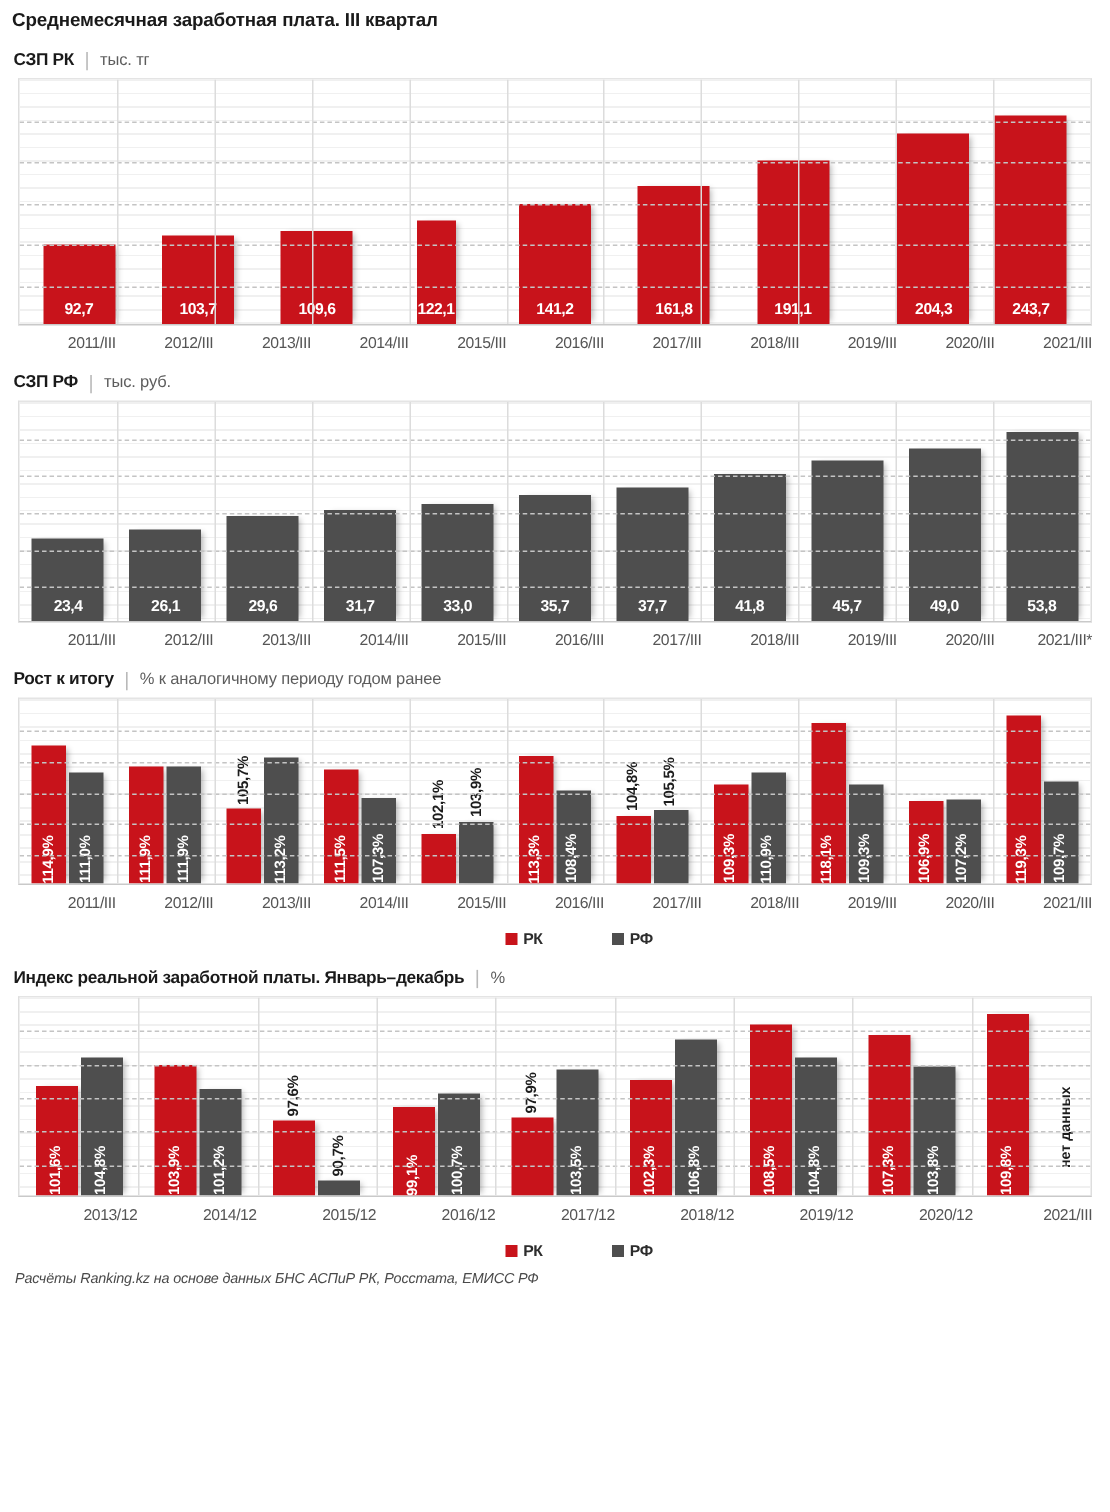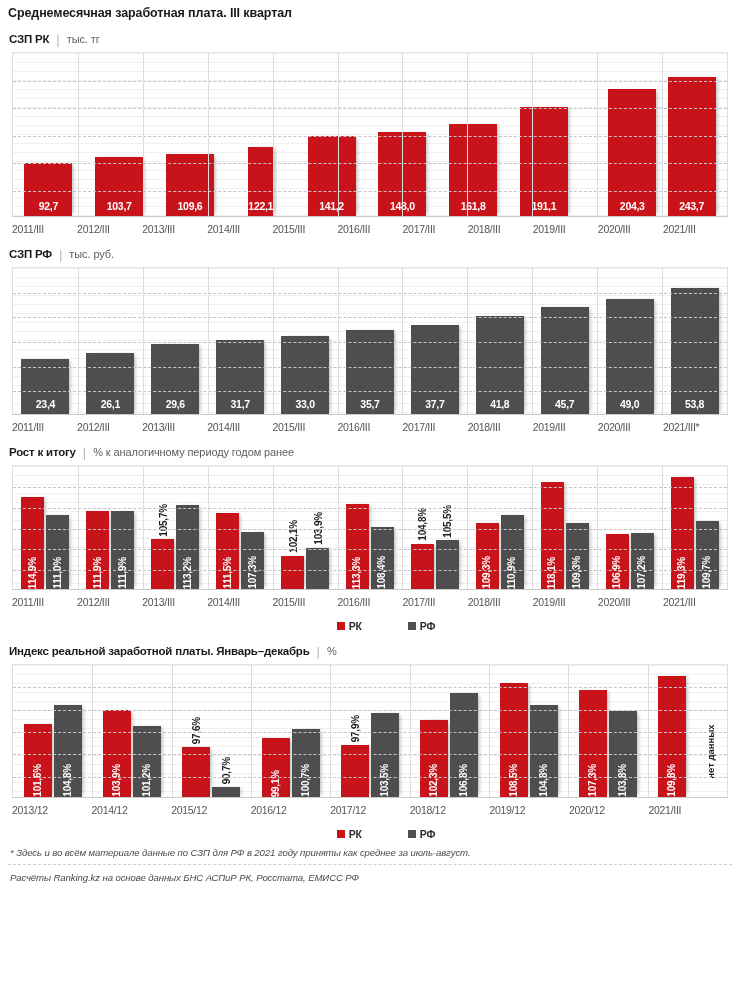--- a/index.html
+++ b/index.html
@@ -109,21 +109,21 @@
     bottom: 6px;
     color: #1c1c1c;
     font-size: 9.5px; font-weight: bold;
     writing-mode: vertical-rl;
     transform: rotate(180deg);
     white-space: nowrap;
   }
 
   .xaxis { display: flex; margin: 0 12px; padding-top: 6px; }
   .xaxis .xc {
-    flex: 1 1 0; text-align: left;
+    flex: 1 1 0; text-align: right;
     font-size: 10.5px; color: #555; letter-spacing: -0.3px;
   }
 
   .legend {
     display: flex; justify-content: center; align-items: center;
     gap: 14px; padding-top: 12px;
   }
   .legend .li { display: flex; align-items: center; gap: 4px; margin-left: 32px; }
   .legend .sw { width: 8px; height: 8px; display: inline-block; }
   .legend .sw.red { background: #c8131b; }
@@ -171,25 +171,20 @@
             </div>
           </div>
           <div class="cat">
             <div class="bar red" style="width: 26px; height: 69.4707px;">
               <span class="blabel">122,1</span>
             </div>
           </div>
           <div class="cat">
             <div class="bar red" style="width: 48px; height: 80.3379px;">
               <span class="blabel">141,2</span>
-            </div>
-          </div>
-          <div class="cat">
-            <div class="bar red" style="width: 48px; height: 84.2069px;">
-              <span class="blabel">148,0</span>
             </div>
           </div>
           <div class="cat">
             <div class="bar red" style="width: 48px; height: 92.0586px;">
               <span class="blabel">161,8</span>
             </div>
           </div>
           <div class="cat">
             <div class="bar red" style="width: 48px; height: 108.729px;">
               <span class="blabel">191,1</span>
@@ -579,16 +574,15 @@
     <span class="li">
       <span class="sw red"></span>
       <span class="lt">РК</span>
     </span>
     <span class="li">
       <span class="sw grey"></span>
       <span class="lt">РФ</span>
     </span>
   </div>
 
-  <div class="foot note">* Здесь и во всём материале данные по СЗП для РФ в 2021 году приняты как среднее за июль-август.</div>
   <div class="foot src">Расчёты Ranking.kz на основе данных БНС АСПиР РК, Росстата, ЕМИСС РФ</div>
 
 </div>
 
 </body></html>

